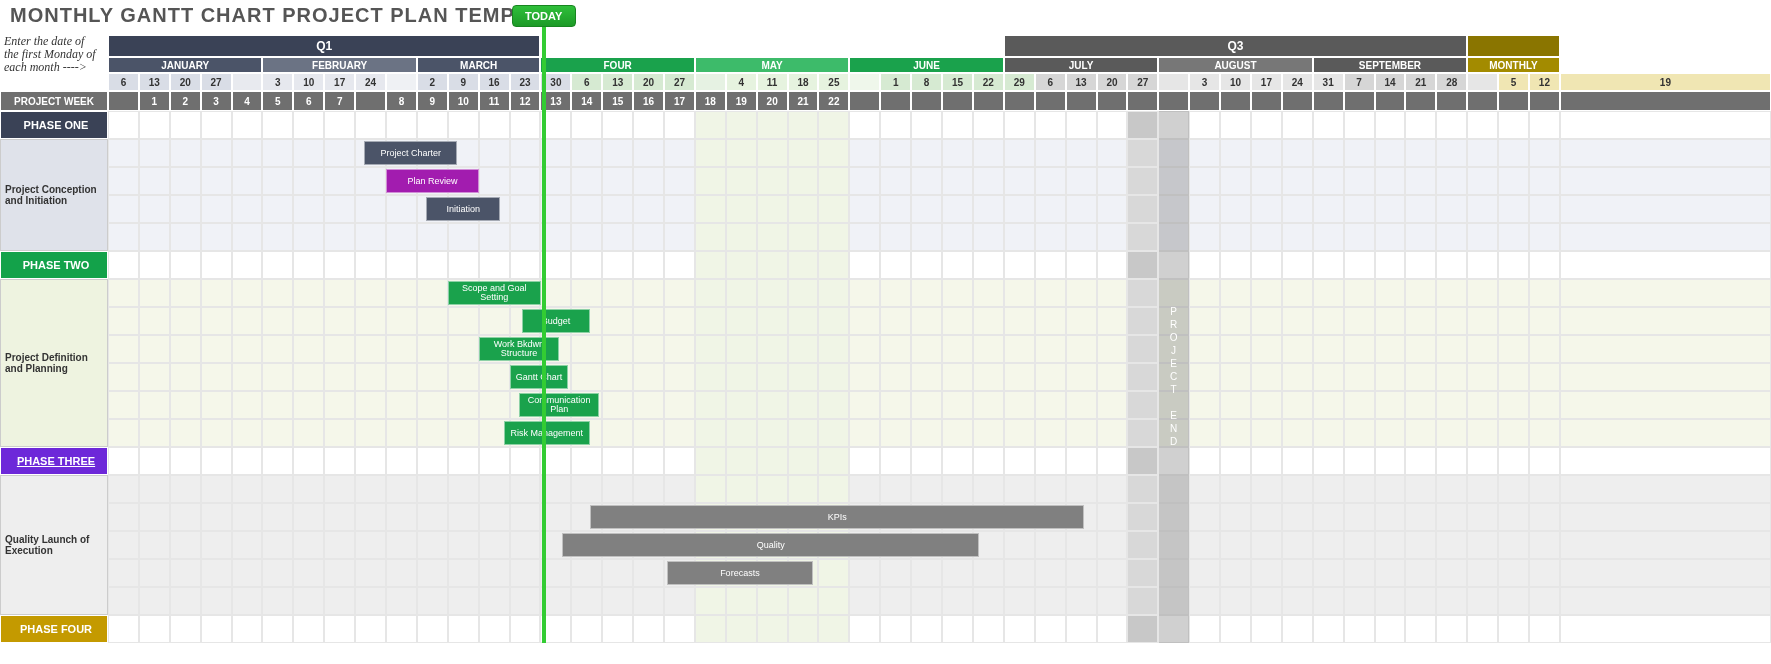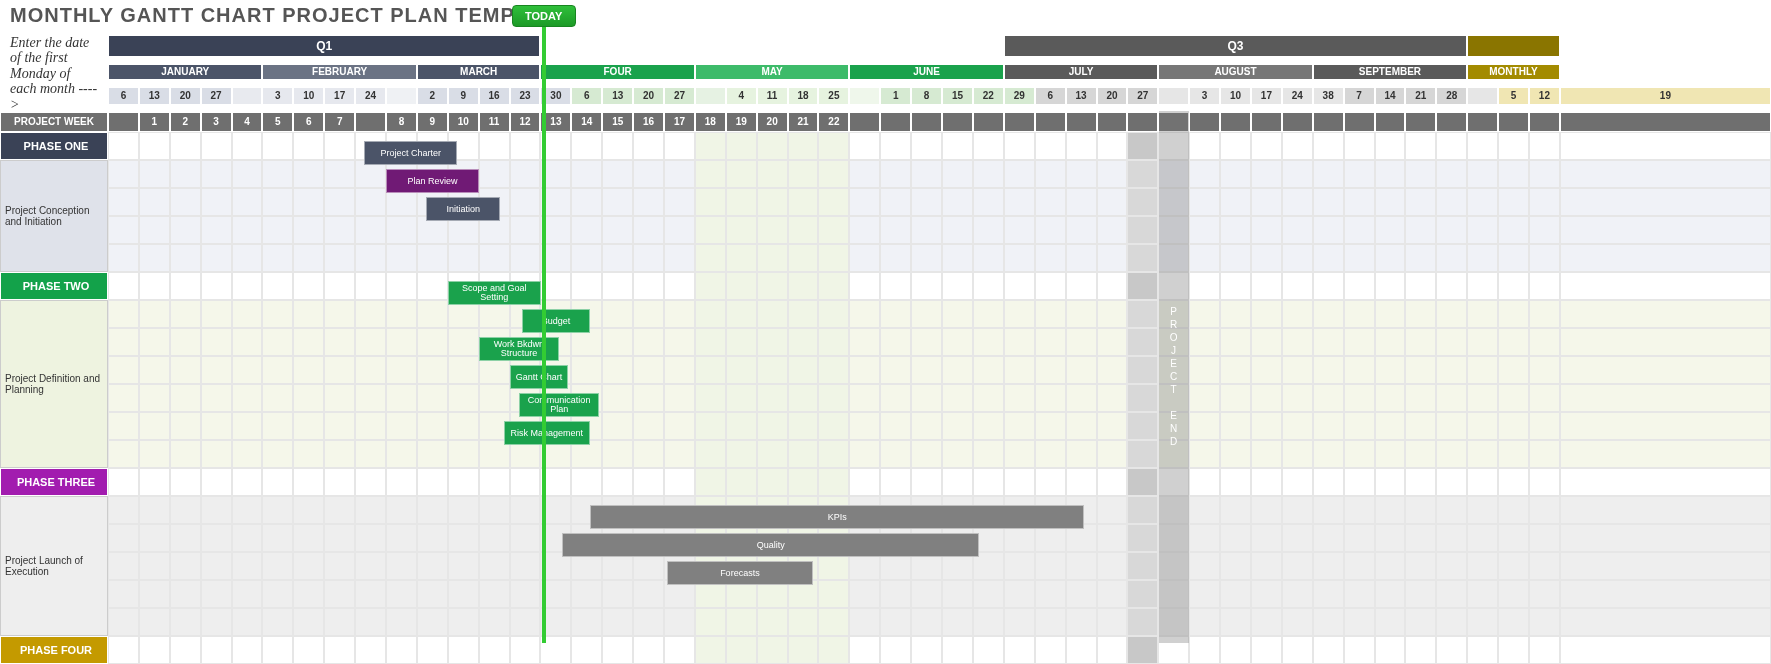--- a/index.html
+++ b/index.html
@@ -1,28 +1,28 @@
 <!DOCTYPE html>
 <html><head>
 <meta charset="utf-8">
 <style>
 *{box-sizing:border-box;margin:0;padding:0;font-family:Arial,Helvetica,sans-serif}
 body{background:#fff;width:1771px}
 .page{width:1771px;position:relative}
 .title{font-size:20px;font-weight:bold;color:#555;letter-spacing:1px;padding:4px 10px 8px 10px}
-.hint{font-style:italic;font-size:14px;font-family:"Comic Sans MS",cursive;color:#333;width:100px;padding-left:10px;line-height:1.1}
+.hint{font-style:italic;font-size:12px;font-family:"Comic Sans MS",cursive;color:#333;width:100px;padding-left:4px;line-height:1.1}
 .grid{display:grid;grid-template-columns:108px repeat(47,30.9px);position:relative}
 .qhdr,.mhdr,.dhdr,.wkhdr,.sidelabel,.rowcell,.phasecell,.wklabel,.band{border:1px solid #fff;font-size:10px;display:flex;align-items:center;justify-content:center;color:#fff;font-weight:bold;height:20px}
 .qhdr{height:22px;font-size:12px}
 .mhdr{height:16px;font-size:10px}
 .dhdr{height:18px;font-size:10px}
 .wklabel{background:#6f6f6f;color:#fff;height:20px;font-size:10px}
 .wkhdr{background:#6f6f6f;height:20px;font-size:10px}
 .phasecell{height:28px;font-size:11px;justify-content:center;padding-left:4px}
-.sidelabel{height:auto;background:transparent;color:#333;font-weight:normal;font-size:10px;justify-content:flex-start;text-align:left;padding:4px;border:1px solid #ccc;line-height:1.1}
+.sidelabel{height:auto;background:transparent;color:#333;font-weight:bold;font-size:10px;justify-content:flex-start;text-align:left;padding:4px;border:1px solid #ccc;line-height:1.1}
 .rowcell{height:28px;background:#fff;border:1px solid #e6e6e6}
 .rowcell.shade1{background:#f0f2f7}
 .rowcell.shade3{background:#f5f7ea}
 .rowcell.shade4{background:#eeeeee}
 .bar{position:absolute;height:24px;color:#fff;font-size:9px;display:flex;align-items:center;justify-content:center;text-align:center;line-height:1;padding:0 2px;border:1px solid rgba(255,255,255,.5);z-index:5}
 .today-marker{position:absolute;top:18px;width:64px;height:22px;background:linear-gradient(#2fbf3a,#1d9a27);color:#fff;font-size:11px;font-weight:bold;display:flex;align-items:center;justify-content:center;border-radius:4px;border:1px solid #188520;z-index:30}
 .today-line{position:absolute;top:42px;width:4px;background:#33cc33;z-index:20}
 .projend{position:absolute;width:30px;background:rgba(120,120,120,.35);z-index:4;color:#fff;font-size:10px;display:flex;align-items:center;justify-content:center;writing-mode:vertical-lr;text-orientation:upright;letter-spacing:2px}
 </style>
 </head>
@@ -79,21 +79,21 @@
         <div class="dhdr" style="background: rgb(214, 234, 210); color: rgb(51, 51, 51); grid-column: 31;">29</div>
         <div class="dhdr" style="background: rgb(214, 214, 214); color: rgb(51, 51, 51); grid-column: 32;">6</div>
         <div class="dhdr" style="background: rgb(214, 214, 214); color: rgb(51, 51, 51); grid-column: 33;">13</div>
         <div class="dhdr" style="background: rgb(214, 214, 214); color: rgb(51, 51, 51); grid-column: 34;">20</div>
         <div class="dhdr" style="background: rgb(214, 214, 214); color: rgb(51, 51, 51); grid-column: 35;">27</div>
         <div class="dhdr" style="background: rgb(214, 214, 214); opacity: 0.6; grid-column: 36;"></div>
         <div class="dhdr" style="background: rgb(230, 230, 230); color: rgb(51, 51, 51); grid-column: 37;">3</div>
         <div class="dhdr" style="background: rgb(230, 230, 230); color: rgb(51, 51, 51); grid-column: 38;">10</div>
         <div class="dhdr" style="background: rgb(230, 230, 230); color: rgb(51, 51, 51); grid-column: 39;">17</div>
         <div class="dhdr" style="background: rgb(230, 230, 230); color: rgb(51, 51, 51); grid-column: 40;">24</div>
-        <div class="dhdr" style="background: rgb(230, 230, 230); color: rgb(51, 51, 51); grid-column: 41;">38</div>
+        <div class="dhdr" style="background: rgb(230, 230, 230); color: rgb(51, 51, 51); grid-column: 41;">31</div>
         <div class="dhdr" style="background: rgb(214, 214, 214); color: rgb(51, 51, 51); grid-column: 42;">7</div>
         <div class="dhdr" style="background: rgb(214, 214, 214); color: rgb(51, 51, 51); grid-column: 43;">14</div>
         <div class="dhdr" style="background: rgb(214, 214, 214); color: rgb(51, 51, 51); grid-column: 44;">21</div>
         <div class="dhdr" style="background: rgb(214, 214, 214); color: rgb(51, 51, 51); grid-column: 45;">28</div>
         <div class="dhdr" style="background: rgb(214, 214, 214); opacity: 0.6; grid-column: 46;"></div>
         <div class="dhdr" style="background: rgb(240, 230, 179); color: rgb(51, 51, 51); grid-column: 47;">5</div>
         <div class="dhdr" style="background: rgb(240, 230, 179); color: rgb(51, 51, 51); grid-column: 48;">12</div>
         <div class="dhdr" style="background: rgb(240, 230, 179); color: rgb(51, 51, 51); grid-column: 49;">19</div>
         <div class="wklabel">PROJECT WEEK</div>
         <div class="wkhdr"></div>
@@ -717,21 +717,21 @@
         <div class="rowcell shade3"></div>
         <div class="rowcell shade3"></div>
         <div class="rowcell shade3"></div>
         <div class="rowcell shade3"></div>
         <div class="rowcell shade3"></div>
         <div class="rowcell shade3"></div>
         <div class="rowcell shade3"></div>
         <div class="rowcell shade3"></div>
         <div class="rowcell shade3"></div>
         <div class="rowcell shade3"></div>
-        <div class="phasecell" style="background: #a21caf;">PHASE THREE</div>
+        <div class="phasecell" style="background: #6d28d9; text-decoration: underline;">PHASE THREE</div>
         <div class="rowcell" style="background: rgb(255, 255, 255);"></div>
         <div class="rowcell" style="background: rgb(255, 255, 255);"></div>
         <div class="rowcell" style="background: rgb(255, 255, 255);"></div>
         <div class="rowcell" style="background: rgb(255, 255, 255);"></div>
         <div class="rowcell" style="background: rgb(255, 255, 255);"></div>
         <div class="rowcell" style="background: rgb(255, 255, 255);"></div>
         <div class="rowcell" style="background: rgb(255, 255, 255);"></div>
         <div class="rowcell" style="background: rgb(255, 255, 255);"></div>
         <div class="rowcell" style="background: rgb(255, 255, 255);"></div>
         <div class="rowcell" style="background: rgb(255, 255, 255);"></div>
@@ -766,21 +766,21 @@
         <div class="rowcell" style="background: rgb(255, 255, 255);"></div>
         <div class="rowcell" style="background: rgb(255, 255, 255);"></div>
         <div class="rowcell" style="background: rgb(255, 255, 255);"></div>
         <div class="rowcell" style="background: rgb(255, 255, 255);"></div>
         <div class="rowcell" style="background: rgb(255, 255, 255);"></div>
         <div class="rowcell" style="background: rgb(255, 255, 255);"></div>
         <div class="rowcell" style="background: rgb(255, 255, 255);"></div>
         <div class="rowcell" style="background: rgb(255, 255, 255);"></div>
         <div class="rowcell" style="background: rgb(255, 255, 255);"></div>
         <div class="rowcell" style="background: rgb(255, 255, 255);"></div>
-        <div class="sidelabel" style="background: rgb(238, 238, 238); grid-row: span 5;">Project Launch of Execution</div>
+        <div class="sidelabel" style="background: rgb(238, 238, 238); grid-row: span 5;">Quality Launch of Execution</div>
         <div class="rowcell shade4"></div>
         <div class="rowcell shade4"></div>
         <div class="rowcell shade4"></div>
         <div class="rowcell shade4"></div>
         <div class="rowcell shade4"></div>
         <div class="rowcell shade4"></div>
         <div class="rowcell shade4"></div>
         <div class="rowcell shade4"></div>
         <div class="rowcell shade4"></div>
         <div class="rowcell shade4"></div>
@@ -1058,21 +1058,21 @@
         <div class="rowcell" style="background: rgb(255, 255, 255);"></div>
         <div class="rowcell" style="background: rgb(255, 255, 255);"></div>
         <div class="rowcell" style="background: rgb(255, 255, 255);"></div>
         <div class="rowcell" style="background: rgb(255, 255, 255);"></div>
         <div class="rowcell" style="background: rgb(255, 255, 255);"></div>
         <div class="rowcell" style="background: rgb(255, 255, 255);"></div>
         <div class="rowcell" style="background: rgb(255, 255, 255);"></div>
         <div class="rowcell" style="background: rgb(255, 255, 255);"></div>
       </div>
       <div class="bar" style="top: 106px; left: 364.47px; width: 92.7px; background: rgb(75, 84, 104);">Project Charter</div>
-      <div class="bar" style="top: 134px; left: 386.1px; width: 92.7px; background: #701a75;">Plan Review</div>
+      <div class="bar" style="top: 134px; left: 386.1px; width: 92.7px; background: #a21caf;">Plan Review</div>
       <div class="bar" style="top: 162px; left: 426.27px; width: 74.16px; background: rgb(75, 84, 104);">Initiation</div>
       <div class="bar" style="top: 246px; left: 447.9px; width: 92.7px; background: rgb(26, 162, 76);">Scope and Goal Setting</div>
       <div class="bar" style="top: 274px; left: 522.06px; width: 67.98px; background: rgb(26, 162, 76);">Budget</div>
       <div class="bar" style="top: 302px; left: 478.8px; width: 80.34px; background: rgb(26, 162, 76);">Work Bkdwn Structure</div>
       <div class="bar" style="top: 330px; left: 509.7px; width: 58.71px; background: rgb(26, 162, 76);">Gantt Chart</div>
       <div class="bar" style="top: 358px; left: 518.97px; width: 80.34px; background: rgb(26, 162, 76);">Communication Plan</div>
       <div class="bar" style="top: 386px; left: 503.52px; width: 86.52px; background: rgb(26, 162, 76);">Risk Management</div>
       <div class="bar" style="top: 470px; left: 590.04px; width: 494.4px; background: rgb(128, 128, 128);">KPIs</div>
       <div class="bar" style="top: 498px; left: 562.23px; width: 417.15px; background: rgb(128, 128, 128);">Quality</div>
       <div class="bar" style="top: 526px; left: 667.29px; width: 145.23px; background: rgb(128, 128, 128);">Forecasts</div>

